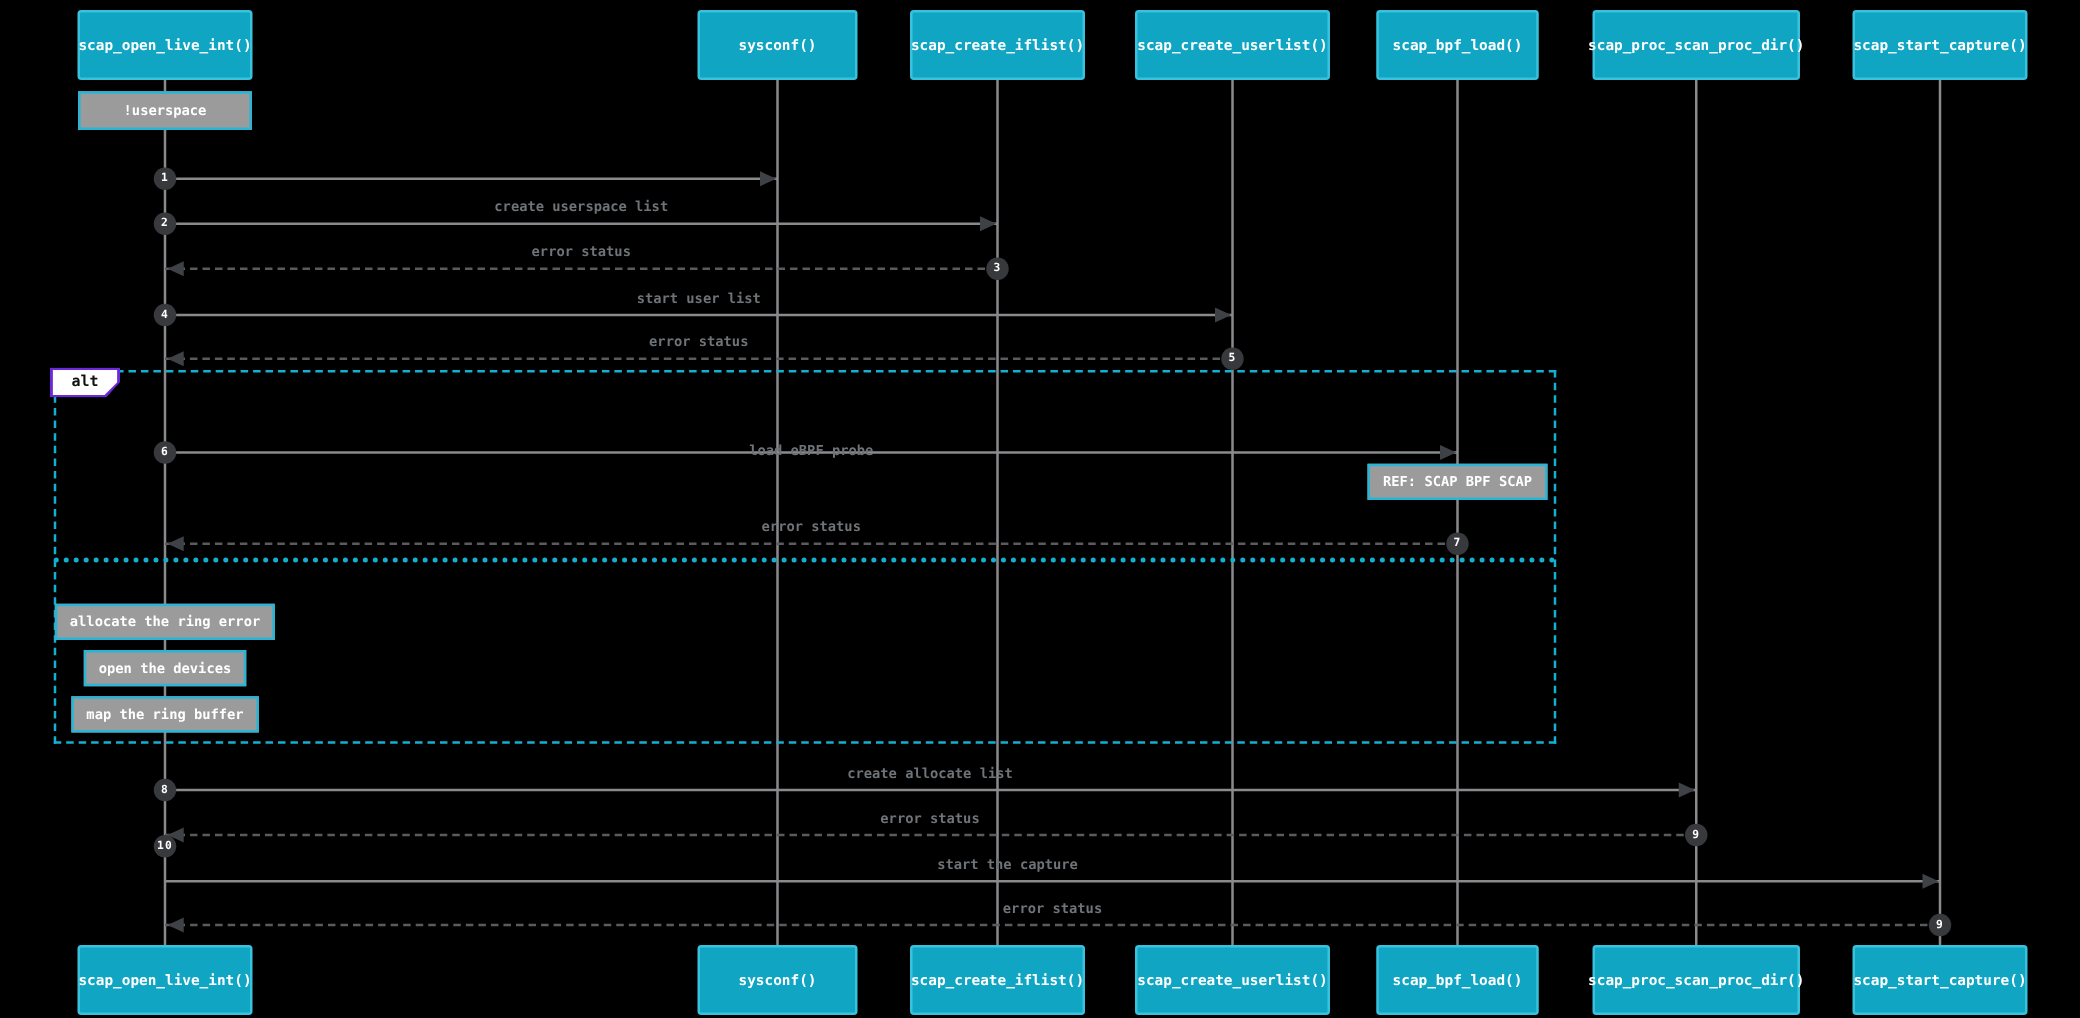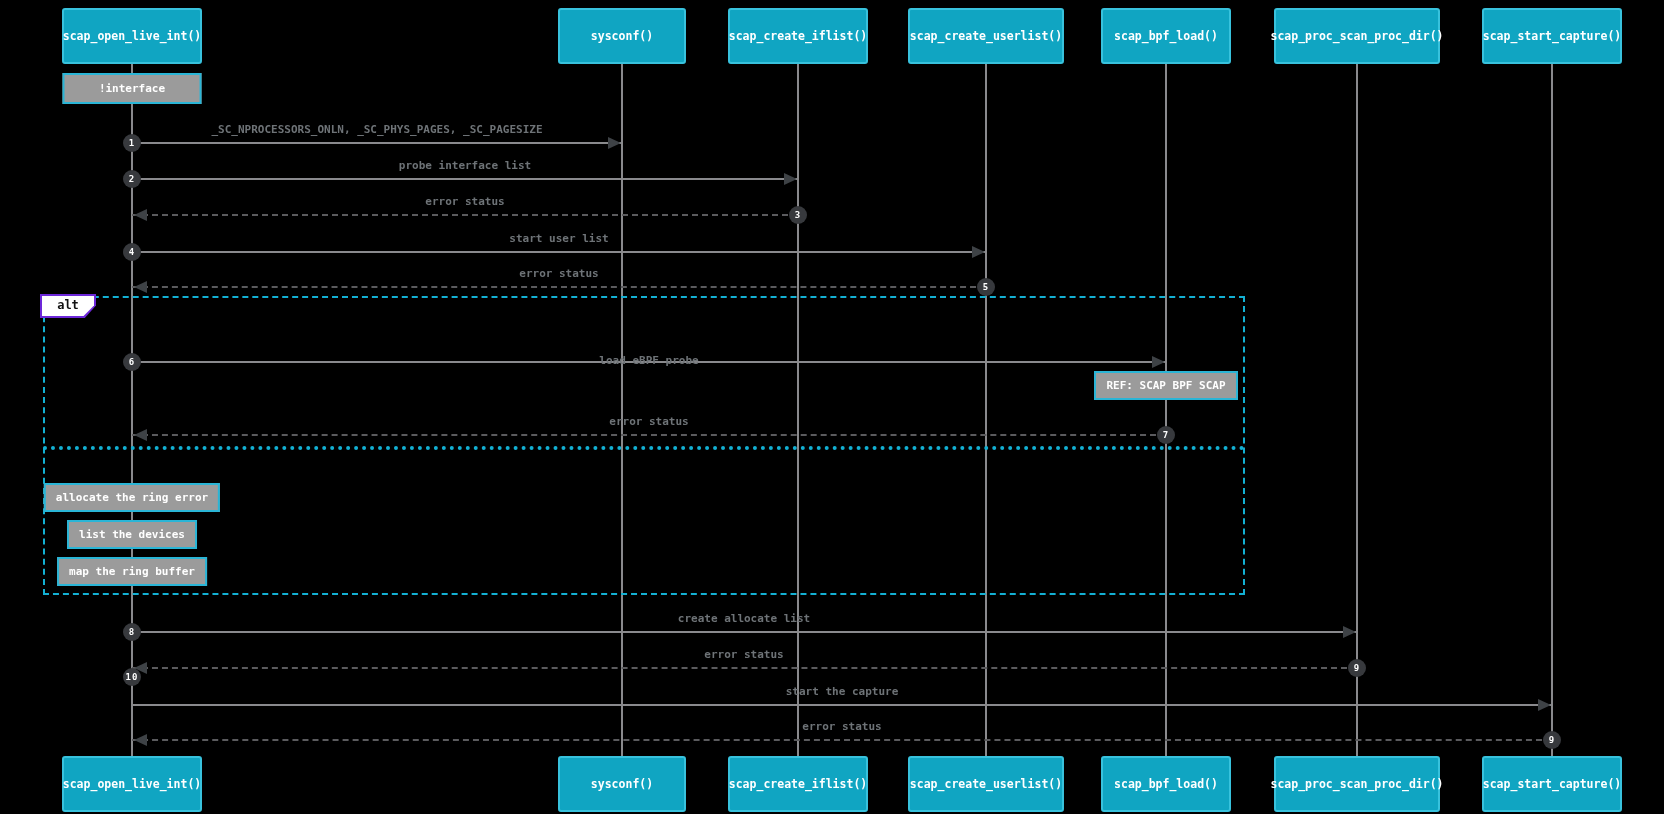--- a/index.html
+++ b/index.html
@@ -47,26 +47,25 @@
   <div class="lifeline" style="left:1551px;"></div>
 
   <div class="frame" style="left:43px;top:296px;width:1202px;height:299px;"></div>
   <div class="frame-divider" style="left:43px;top:446px;width:1202px;"></div>
   <div class="frame-label-outer" style="left:40px;top:294px;width:56px;height:24px;">
     <div class="frame-label-inner">alt</div>
   </div>
 
   <div class="msg-line solid" style="left:132px;top:142px;width:490px;"></div>
   <div class="arr-r" style="left:608px;top:137px;"></div>
-  <div class="msg-label" style="left:377px;top:121px;">_SC_NPROCESSORS_ONLN, _SC_PHYS_PAGES, _SC_PAGESIZE</div>
   <div class="badge" style="left:123px;top:134px;">1</div>
 
   <div class="msg-line solid" style="left:132px;top:178px;width:666px;"></div>
   <div class="arr-r" style="left:784px;top:173px;"></div>
-  <div class="msg-label" style="left:465px;top:157px;">probe interface list</div>
+  <div class="msg-label" style="left:465px;top:157px;">create userspace list</div>
   <div class="badge" style="left:123px;top:170px;">2</div>
 
   <div class="msg-line dashed" style="left:132px;top:214px;width:666px;"></div>
   <div class="arr-l" style="left:134px;top:209px;"></div>
   <div class="msg-label" style="left:465px;top:193px;">error status</div>
   <div class="badge" style="left:789px;top:206px;">3</div>
 
   <div class="msg-line solid" style="left:132px;top:251px;width:854px;"></div>
   <div class="arr-r" style="left:972px;top:246px;"></div>
   <div class="msg-label" style="left:559px;top:230px;">start user list</div>
@@ -92,32 +91,32 @@
   <div class="msg-label" style="left:744px;top:610px;">create allocate list</div>
   <div class="badge" style="left:123px;top:623px;">8</div>
 
   <div class="msg-line dashed" style="left:132px;top:667px;width:1225px;"></div>
   <div class="arr-l" style="left:134px;top:662px;"></div>
   <div class="msg-label" style="left:744px;top:646px;">error status</div>
   <div class="badge" style="left:1348px;top:659px;">9</div>
 
   <div class="msg-line solid" style="left:132px;top:704px;width:1420px;"></div>
   <div class="arr-r" style="left:1538px;top:699px;"></div>
-  <div class="msg-label" style="left:842px;top:683px;">start the capture</div>
+  <div class="msg-label" style="left:806px;top:683px;">start the capture</div>
   <div class="badge" style="left:123px;top:668px;">10</div>
 
   <div class="msg-line dashed" style="left:132px;top:739px;width:1420px;"></div>
   <div class="arr-l" style="left:134px;top:734px;"></div>
   <div class="msg-label" style="left:842px;top:718px;">error status</div>
   <div class="badge" style="left:1543px;top:731px;">9</div>
 
-  <div class="note" style="left:132px;top:73px;height:31px;min-width:139px;">!interface</div>
+  <div class="note" style="left:132px;top:73px;height:31px;min-width:139px;">!userspace</div>
   <div class="note" style="left:1166px;top:371px;height:29px;min-width:144px;">REF: SCAP BPF SCAP</div>
   <div class="note" style="left:132px;top:483px;height:29px;">allocate the ring error</div>
-  <div class="note" style="left:132px;top:520px;height:29px;">list the devices</div>
+  <div class="note" style="left:132px;top:520px;height:29px;">open the devices</div>
   <div class="note" style="left:132px;top:557px;height:29px;">map the ring buffer</div>
 
   <div class="actor" style="left:62px;top:8px;width:140px;">scap_open_live_int()</div>
   <div class="actor" style="left:558px;top:8px;width:128px;">sysconf()</div>
   <div class="actor" style="left:728px;top:8px;width:140px;">scap_create_iflist()</div>
   <div class="actor" style="left:908px;top:8px;width:156px;">scap_create_userlist()</div>
   <div class="actor" style="left:1101px;top:8px;width:130px;">scap_bpf_load()</div>
   <div class="actor" style="left:1274px;top:8px;width:166px;">scap_proc_scan_proc_dir()</div>
   <div class="actor" style="left:1482px;top:8px;width:140px;">scap_start_capture()</div>
 

